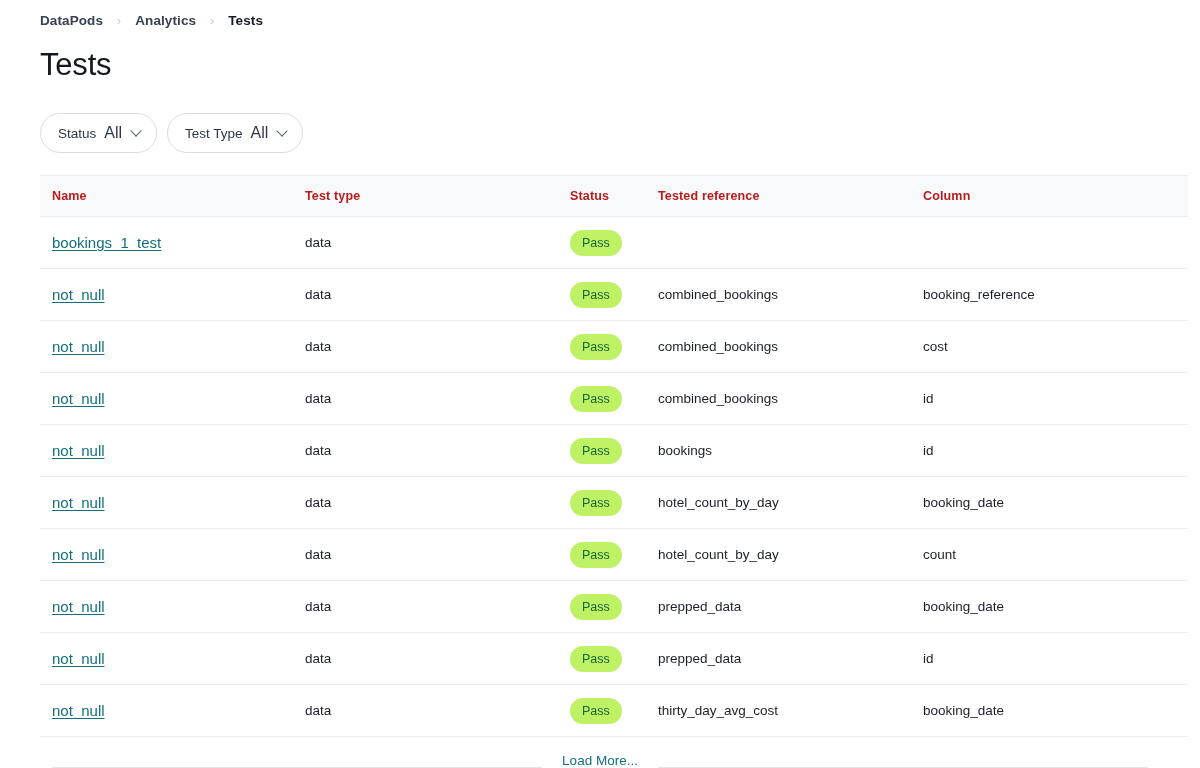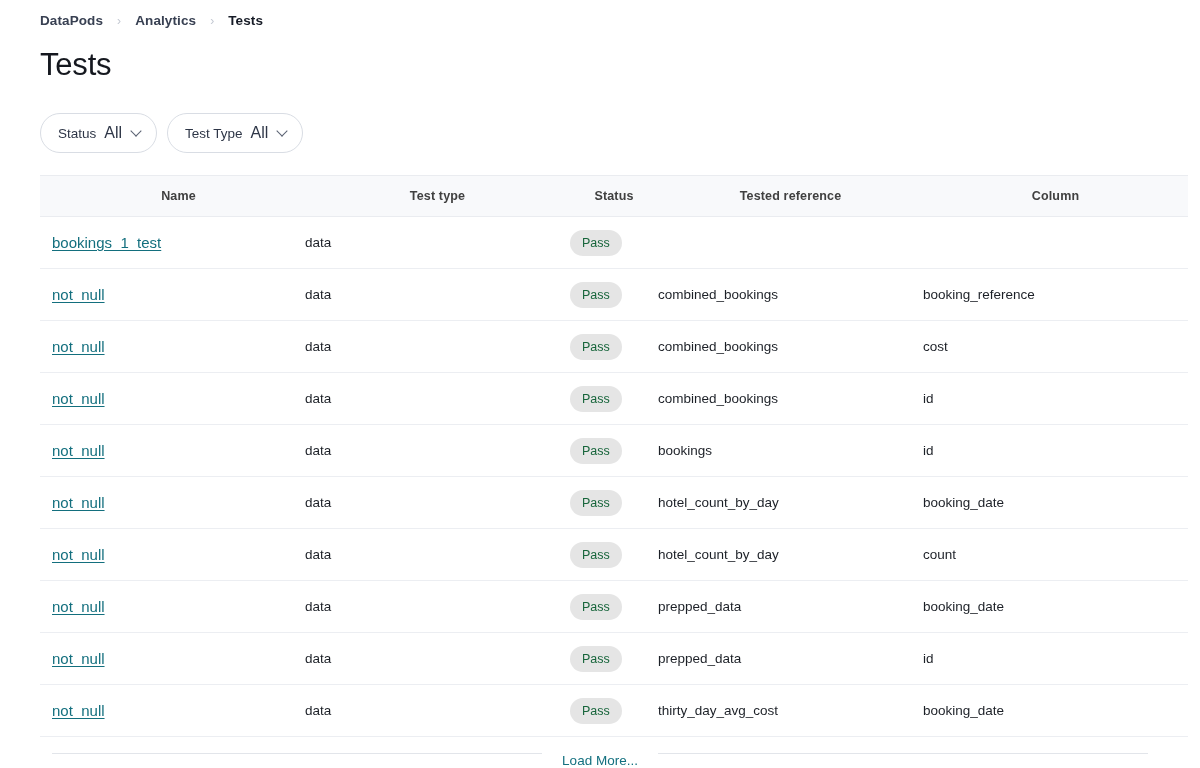--- a/index.html
+++ b/index.html
@@ -112,24 +112,24 @@
   }
   table.tests-table {
     width: 1148px;
     border-collapse: collapse;
     table-layout: fixed;
   }
   table.tests-table thead tr {
     background: #f8f9fb;
   }
   table.tests-table th {
-    text-align: center;
+    text-align: left;
     font-size: 12.5px;
     font-weight: bold;
-    color: #404040;
+    color: #b91c1c;
     padding: 13px 0 13px 0;
     height: 41px;
     border-top: 1px solid #eaecf0;
     border-bottom: 1px solid #eaecf0;
     letter-spacing: 0.15px;
   }
   table.tests-table th:first-child { padding-left: 12px; }
 
   table.tests-table td {
     font-size: 13.5px;
@@ -157,29 +157,29 @@
 
   .badge {
     display: inline-flex;
     align-items: center;
     justify-content: center;
     min-width: 50px;
     height: 26px;
     padding: 0 12px;
     border-radius: 13px;
     font-size: 12.5px;
-    background: #e5e5e5;
+    background: #bef264;
     color: #17653b;
     white-space: nowrap;
   }
 
   
   .load-more-row {
     display: flex;
-    align-items: flex-start;
+    align-items: flex-end;
     gap: 4px;
     padding: 16px 52px 0 52px;
   }
   .lm-line {
     flex: 1 1 auto;
     height: 1px;
     background: #e2e5ea;
   }
   .load-more-btn {
     flex: 0 0 auto;

